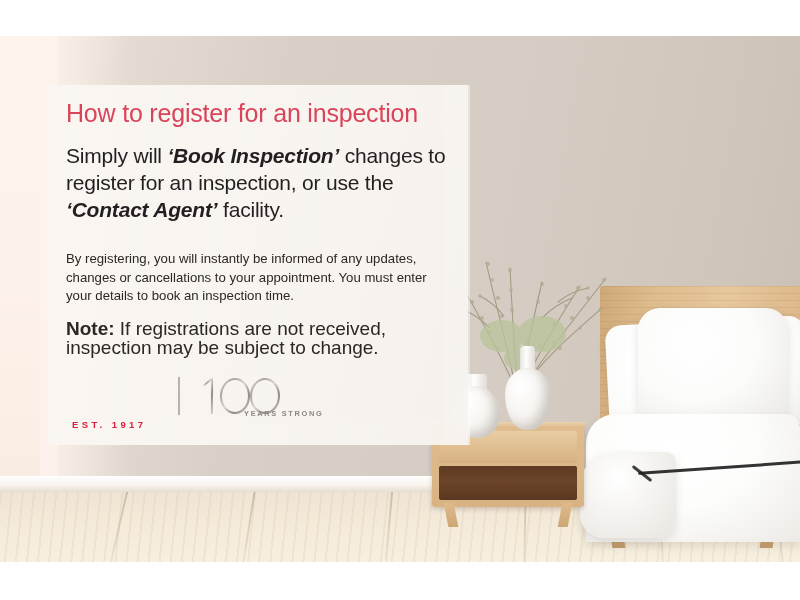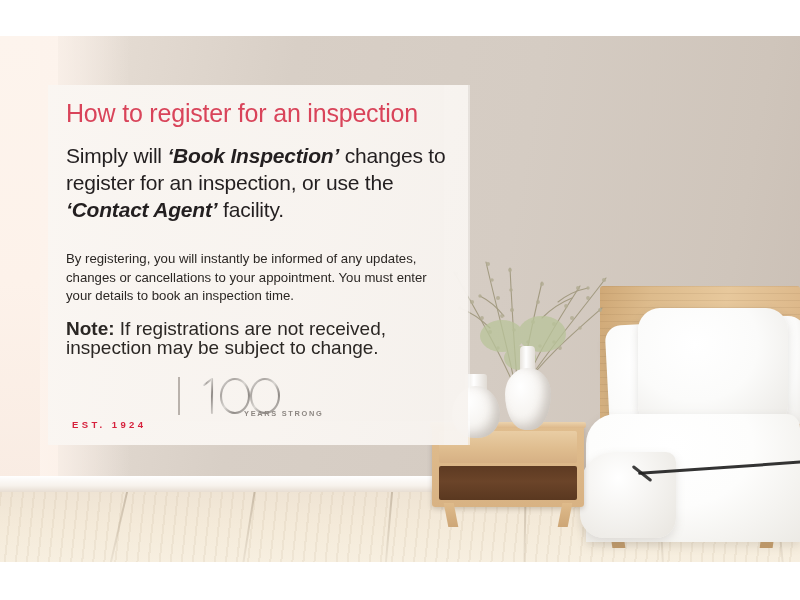--- a/index.html
+++ b/index.html
@@ -258,21 +258,21 @@
 
       <div class="h1">How to register for an inspection</div>
 
       <div class="lead"><span>Simply will </span><b>‘Book Inspection’</b><span> changes to register for an inspection, or use the </span><b>‘Contact Agent’</b><span> facility.</span></div>
 
       <div class="body1">By registering, you will instantly be informed of any updates, changes or cancellations to your appointment. You must enter your details to book an inspection time.</div>
 
       <div class="body2"><b>Note:</b><span> If registrations are not received, inspection may be subject to change.</span></div>
 
       <div id="logo">
-        <div class="logo-est">EST. 1924</div>
+        <div class="logo-est">EST. 1917</div>
         <div class="logo-div"></div>
 
         <svg id="logo100" viewBox="0 0 92 42">
           <defs>
             <linearGradient id="silver" x1="0" y1="0" x2="1" y2="1">
               <stop offset="0%" stop-color="#f2f1f0"></stop>
               <stop offset="22%" stop-color="#a9a4a0"></stop>
               <stop offset="48%" stop-color="#d9d6d2"></stop>
               <stop offset="72%" stop-color="#8f8a86"></stop>
               <stop offset="100%" stop-color="#cfcbc7"></stop>

